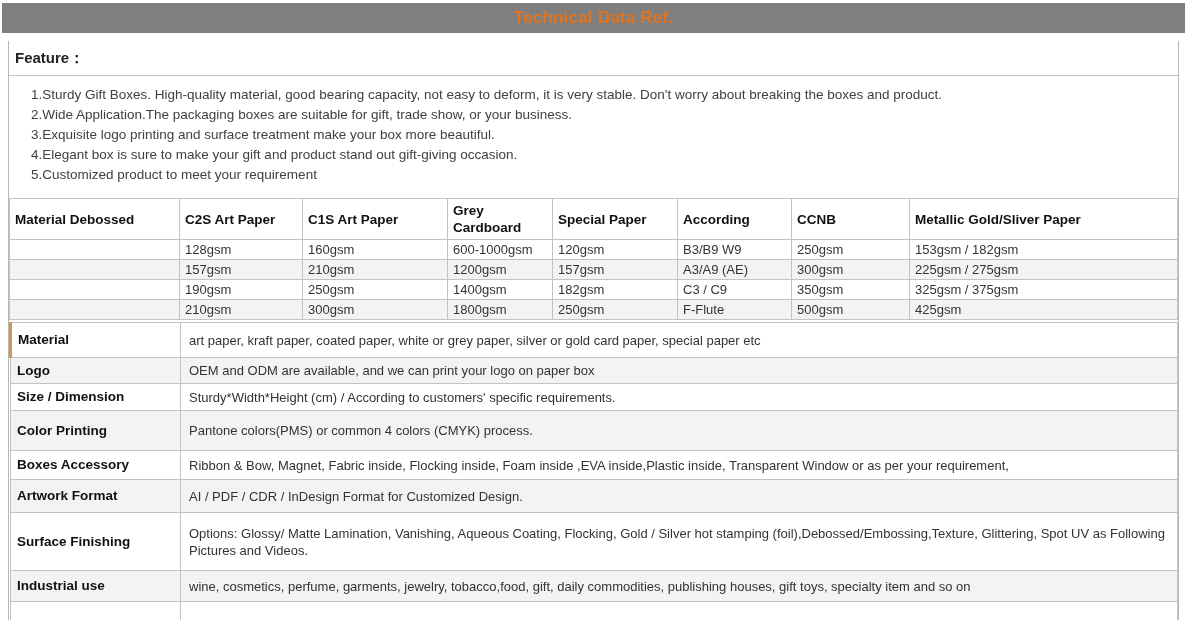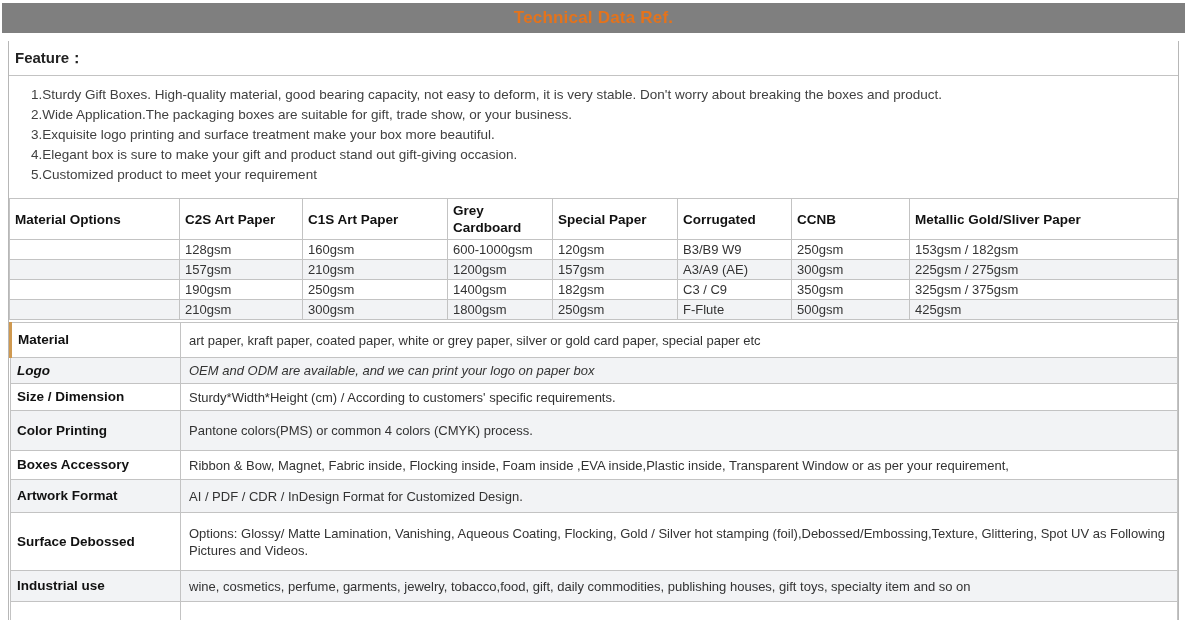--- a/index.html
+++ b/index.html
@@ -44,21 +44,21 @@
   .spec-table td{padding:1px 5px;height:20px;color:#333;}
   .spec-table tbody tr:nth-child(even){background:var(--stripe-bg);}
   .details-table{margin-top:2px;border-top:1px solid #bdbdbd;}
   .details-table th{
     width:170px;font-size:13.5px;font-weight:bold;color:var(--label-color);
     padding:4px 6px;white-space:normal;line-height:16px;
   }
   .details-table td{padding:4px 8px;color:#333;white-space:normal;line-height:17px;}
   .details-table tbody tr:nth-child(even){background:var(--stripe-bg);}
   .details-table tbody tr:nth-child(1){height:35px;}
-  .details-table tbody tr:nth-child(2){height:25px;font-style:italic;}
+  .details-table tbody tr:nth-child(2){height:25px;}
   .details-table tbody tr:nth-child(3){height:27px;}
   .details-table tbody tr:nth-child(4){height:40px;}
   .details-table tbody tr:nth-child(5){height:29px;}
   .details-table tbody tr:nth-child(6){height:33px;}
   .details-table tbody tr:nth-child(7){height:58px;}
   .details-table tbody tr:nth-child(8){height:31px;}
   .details-table tbody tr:nth-child(9){height:52px;}
   .details-table tr.accent th{border-left:3px solid var(--accent-border);}
 </style>
 </head>
@@ -88,26 +88,26 @@
           <col style="width:123px">
           <col style="width:145px">
         <col style="width:105px">
           <col style="width:125px">
           <col style="width:114px">
         <col style="width:118px">
           <col>
       </colgroup>
       <thead>
         <tr>
-            <th>Material Options</th>
+            <th>Material Debossed</th>
             <th>C2S Art Paper</th>
             <th>C1S Art Paper</th>
             <th>Grey Cardboard</th>
             <th>Special Paper</th>
-            <th>Corrugated</th>
+            <th>According</th>
             <th>CCNB</th>
             <th>Metallic Gold/Sliver Paper</th>
           </tr>
       </thead>
       <tbody>
           <tr>
             <td></td>
             <td>128gsm</td>
             <td>160gsm</td>
             <td>600-1000gsm</td>
@@ -173,21 +173,21 @@
           </tr>
           <tr>
             <th>Boxes Accessory</th>
             <td>Ribbon &amp; Bow, Magnet, Fabric inside, Flocking inside, Foam inside ,EVA inside,Plastic inside, Transparent Window or as per your requirement,</td>
           </tr>
           <tr>
             <th>Artwork Format</th>
             <td>AI / PDF / CDR / InDesign Format for Customized Design.</td>
           </tr>
           <tr>
-            <th>Surface Debossed</th>
+            <th>Surface Finishing</th>
             <td>Options: Glossy/ Matte Lamination, Vanishing, Aqueous Coating, Flocking, Gold / Silver hot stamping (foil),Debossed/Embossing,Texture, Glittering, Spot UV as Following Pictures and Videos.</td>
           </tr>
           <tr>
             <th>Industrial use</th>
             <td>wine, cosmetics, perfume, garments, jewelry, tobacco,food, gift, daily commodities, publishing houses, gift toys, specialty item and so on</td>
           </tr>
           <tr>
             <th>Sample Cost</th>
             <td>Stock sample available for free.</td>
           </tr>

